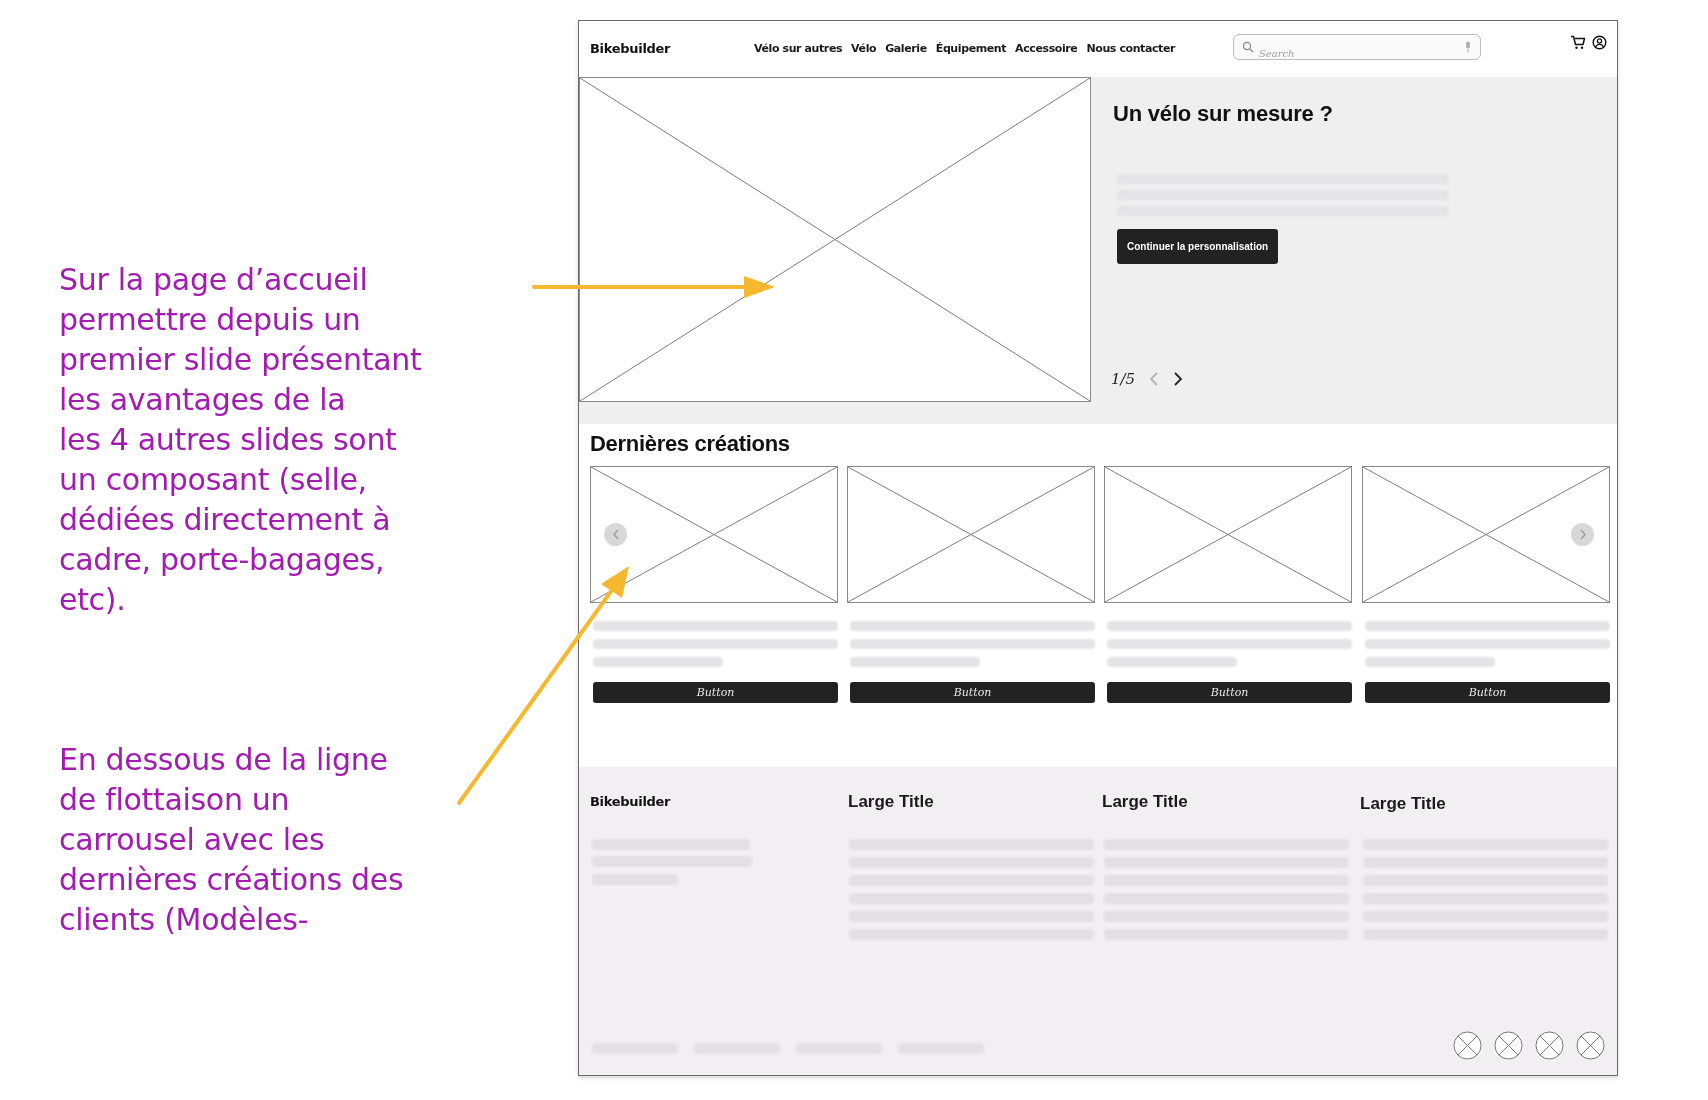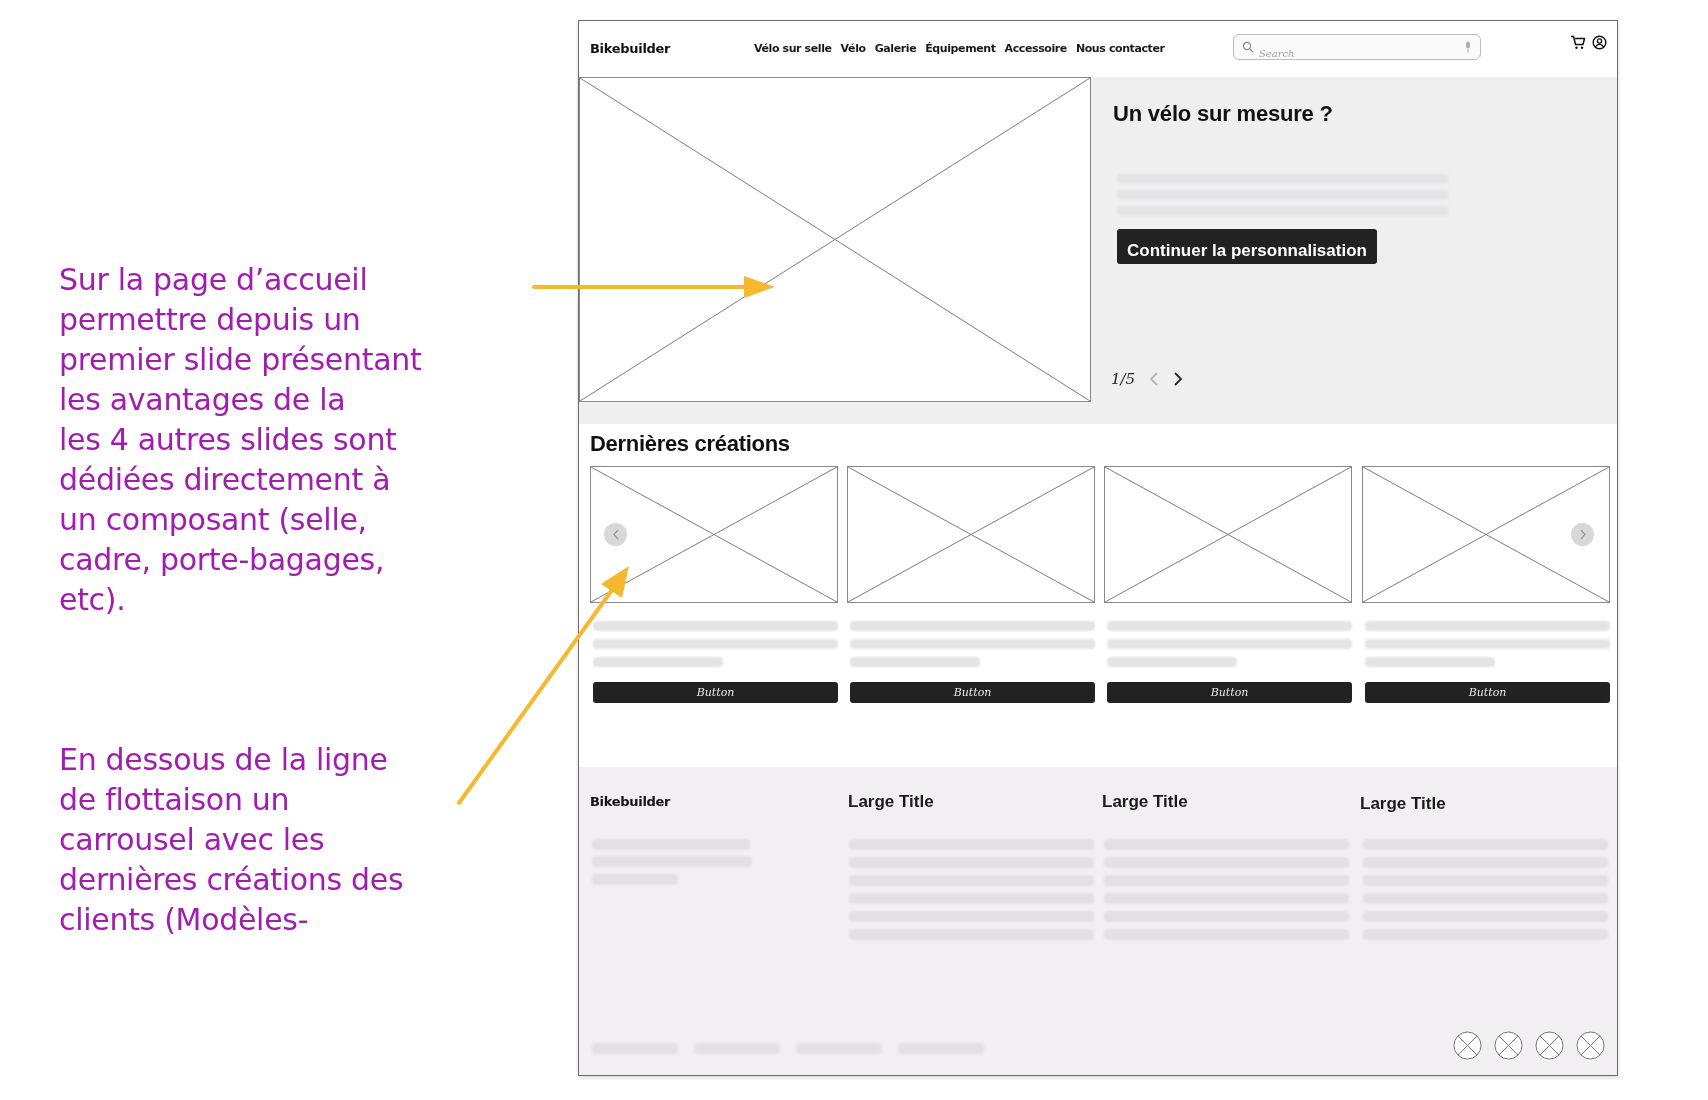--- a/index.html
+++ b/index.html
@@ -31,21 +31,21 @@
   .hdr-icons { position: absolute; right: 10px; top: 14px; display: flex; gap: 6px; align-items: center; }
   .hdr-icons svg { display: block; }
 
   
   .hero { position: absolute; left: 0; top: 56px; width: 100%; height: 347px; background: #efeff0; }
   .ph { position: absolute; background: #fff; border: 1.5px solid #8a8a8a; }
   .ph svg { position: absolute; left: 0; top: 0; width: 100%; height: 100%; }
   .hero .ph { left: 0; top: 0; width: 512px; height: 325px; }
   .hero-title { position: absolute; left: 534px; top: 24px; font-family: "Liberation Sans", sans-serif; font-weight: bold; font-size: 22px; color: #111; letter-spacing: -0.2px; }
   .sk { position: absolute; height: 10px; background: #e4e4e6; border-radius: 4px; filter: blur(1.2px); }
-  .cta { position: absolute; left: 538px; top: 152px; height: 35px; padding: 12px 10px; background: #222222; color: #fff; border: none; border-radius: 3px; font-family: "Liberation Sans", sans-serif; font-weight: bold; font-size: 17px; cursor: pointer; }
+  .cta { position: absolute; left: 538px; top: 152px; height: 35px; padding: 12px 10px; background: #222222; color: #fff; border: none; border-radius: 3px; font-family: "Liberation Sans", sans-serif; font-weight: bold; font-size: 10px; cursor: pointer; }
   .pager { position: absolute; left: 532px; top: 293px; display: flex; align-items: center; gap: 14px; }
   .pager .count { font-family: "DejaVu Serif", serif; font-style: italic; font-size: 15px; color: #222; }
   .pager button { border: none; background: transparent; cursor: pointer; display: flex; }
 
   
   .sec-title { position: absolute; left: 11px; top: 410px; font-family: "Liberation Sans", sans-serif; font-weight: bold; font-size: 22px; color: #111; letter-spacing: -0.3px; }
   .cards { position: absolute; left: 11px; top: 445px; width: 1020px; }
   .card { position: absolute; top: 0; width: 248px; }
   .card .ph { left: 0; top: 0; width: 248px; height: 137px; }
   .card .sk { left: 3px; }
@@ -65,39 +65,39 @@
 </style>
 </head>
 <body>
 
 <div class="annot annot-1">
   <span class="line">Sur la page d’accueil</span>
   <span class="line">permettre depuis un</span>
   <span class="line">premier slide présentant</span>
   <span class="line">les avantages de la</span>
   <span class="line">les 4 autres slides sont</span>
+  <span class="line">un composant (selle,</span>
   <span class="line">dédiées directement à</span>
-  <span class="line">un composant (selle,</span>
   <span class="line">cadre, porte-bagages,</span>
   <span class="line">etc).</span>
 </div>
 <div class="annot annot-2">
   <span class="line">En dessous de la ligne</span>
   <span class="line">de flottaison un</span>
   <span class="line">carrousel avec les</span>
   <span class="line">dernières créations des</span>
   <span class="line">clients (Modèles-</span>
 </div>
 
 <div class="frame">
 
   <div class="hdr">
     <div class="logo">Bikebuilder</div>
     <nav class="nav">
-      <a href="#">Vélo sur selle</a>
+      <a href="#">Vélo sur autres</a>
       <a href="#">Vélo</a>
       <a href="#">Galerie</a>
       <a href="#">Équipement</a>
       <a href="#">Accessoire</a>
       <a href="#">Nous contacter</a>
     </nav>
     <div class="search">
       <svg class="s-icon" viewBox="0 0 12 12">
           <circle cx="5" cy="5" r="3.6" fill="none" stroke="#8a8a8a" stroke-width="1.2"></circle>
           <line x1="7.6" y1="7.6" x2="11" y2="11" stroke="#8a8a8a" stroke-width="1.2"></line>

